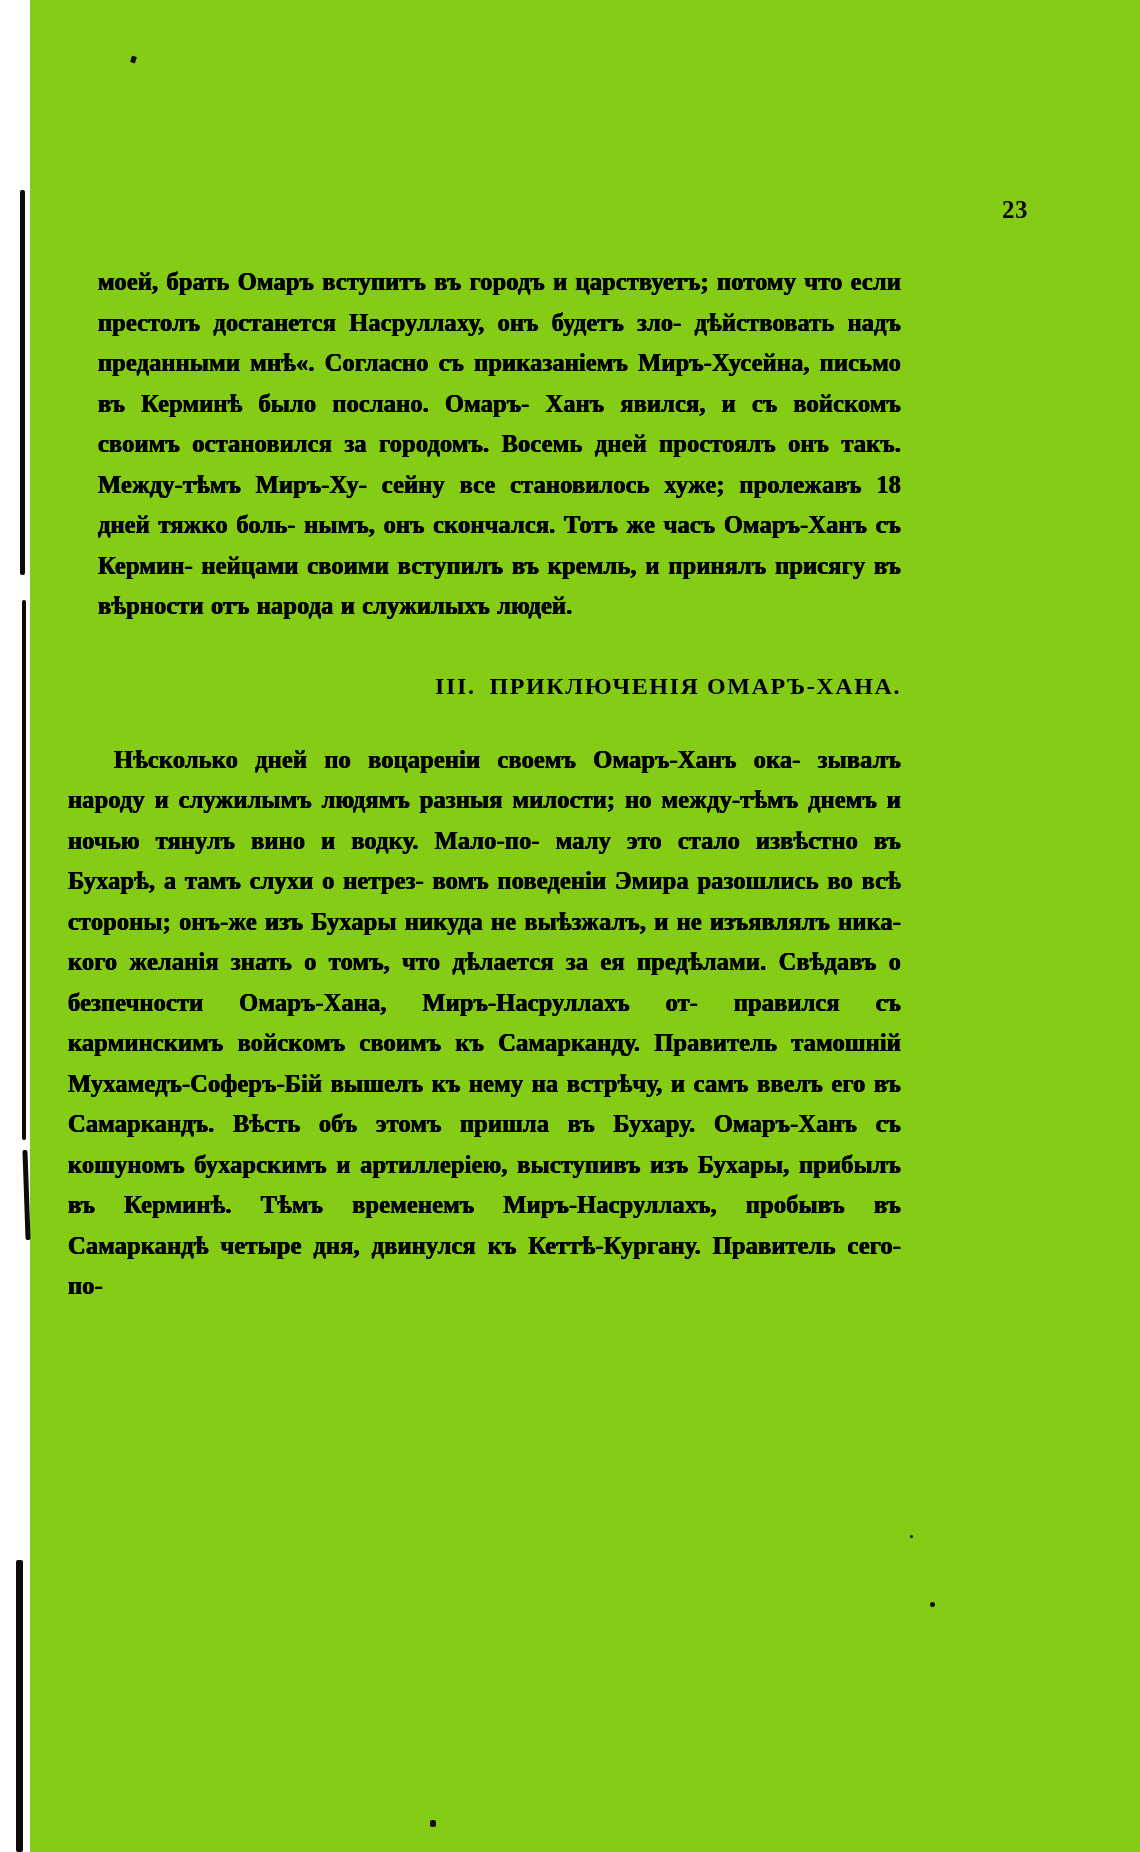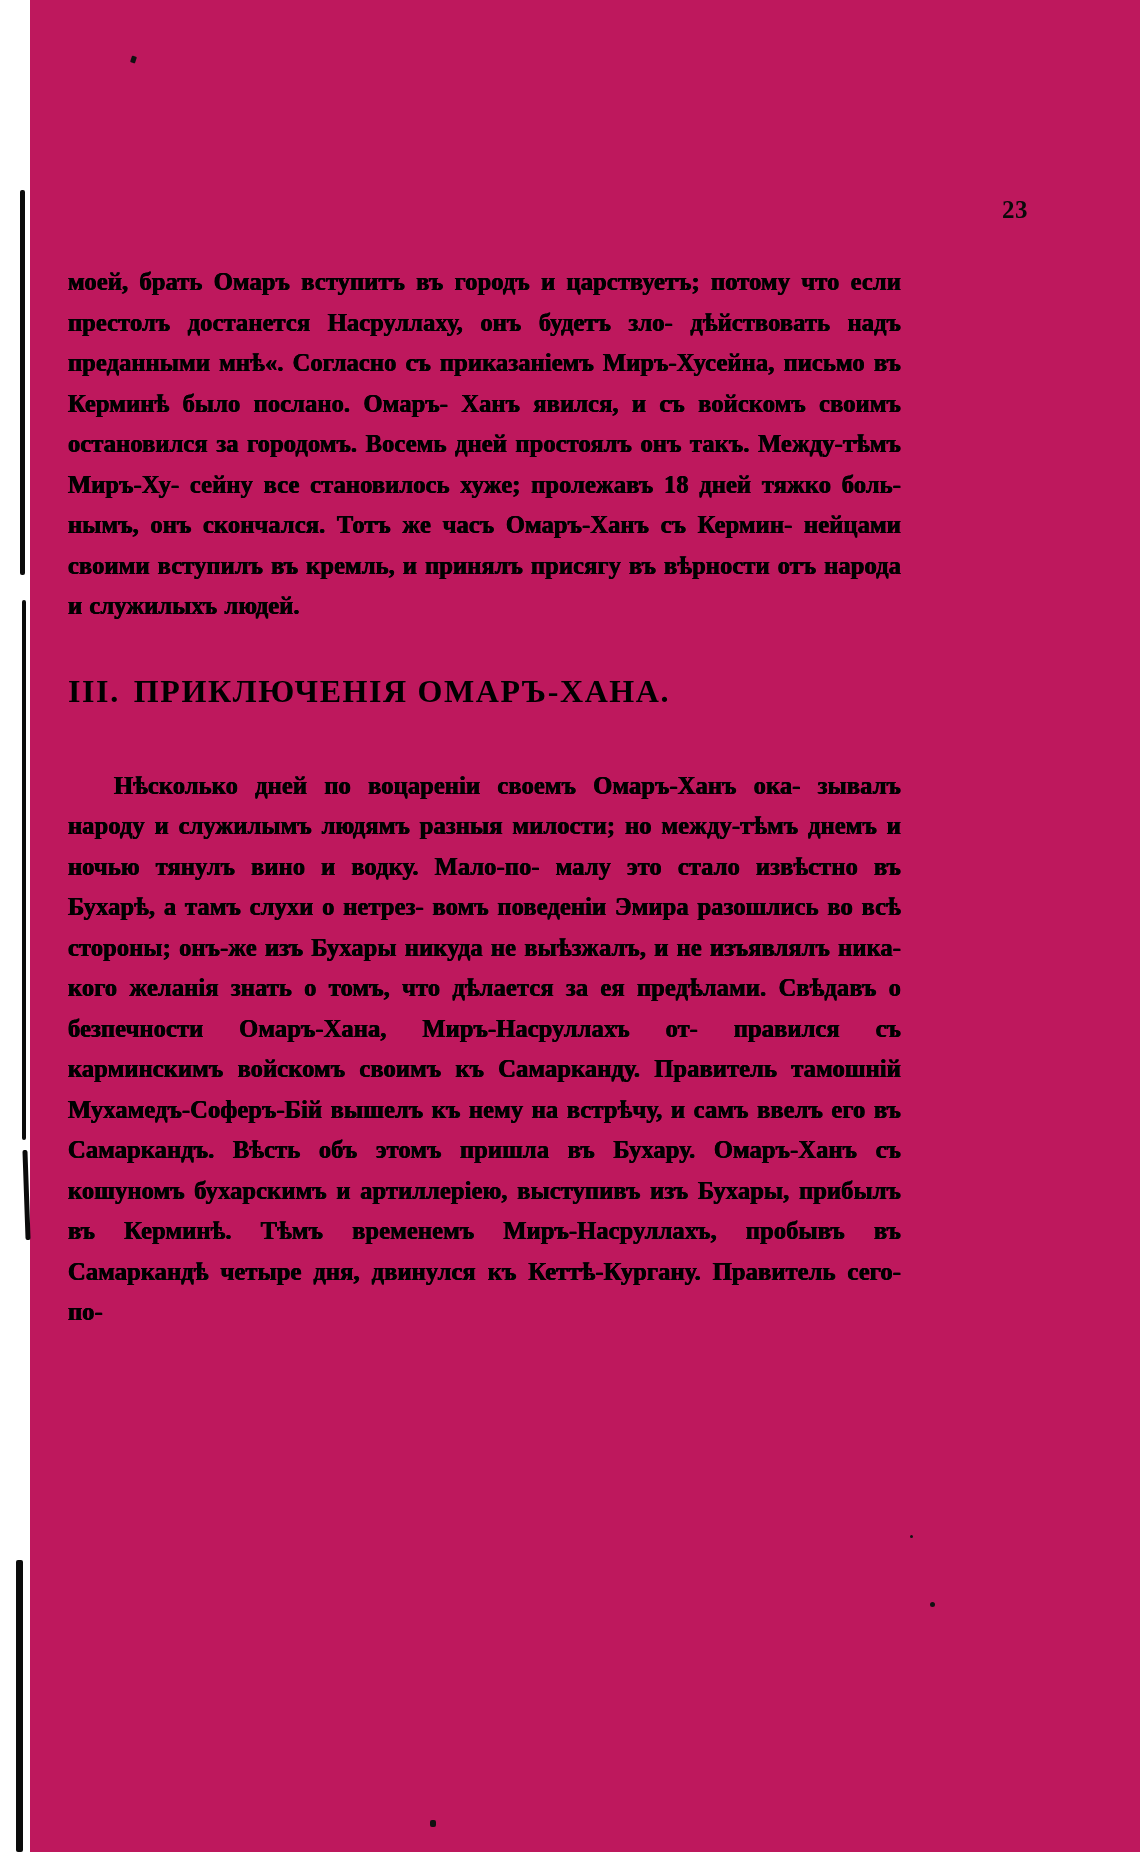--- a/index.html
+++ b/index.html
@@ -12,21 +12,21 @@
     height: 1852px;
     position: relative;
     overflow: hidden;
     font-family: "Liberation Serif", serif;
   }
 
   
   #page {
     position: absolute;
     inset: 0;
-    background: #be185d;
+    background: #84cc16;
   }
 
   
   .gutter {
     position: absolute;
     left: 0;
     top: 0;
     width: 30px;
     height: 100%;
     background: #ffffff;
@@ -75,33 +75,33 @@
   p.para {
     margin: 0;
     font-size: 24.5px;
     line-height: 40.5px;
     text-align: justify;
     text-justify: inter-word;
     color: #0a0a0a;
     letter-spacing: 0.1px;
     word-spacing: 1px;
   }
-  p.para.first { margin-bottom: 0; }
+  p.para.first { margin-bottom: 0; margin-left: 30px; }
   p.para.body { text-indent: 46px; margin-top: 38px; }
   .heavy-ink {
     font-weight: 700;
     text-shadow: 0.4px 0 0 #000, -0.4px 0 0 #000;
   }
 
   
   h2.chapter {
-    margin: 46px 0 56px 0;
-    font-size: 32px;
+    margin: 46px 0 40px 0;
+    font-size: 24px;
     font-weight: 700;
-    text-align: left;
+    text-align: right;
     letter-spacing: 1.6px;
     color: #0a0a0a;
     text-transform: none;
   }
   h2.chapter .numeral { margin-right: 14px; }
 
   
   .scanlike {
     filter: contrast(1.12) saturate(0);
   }

